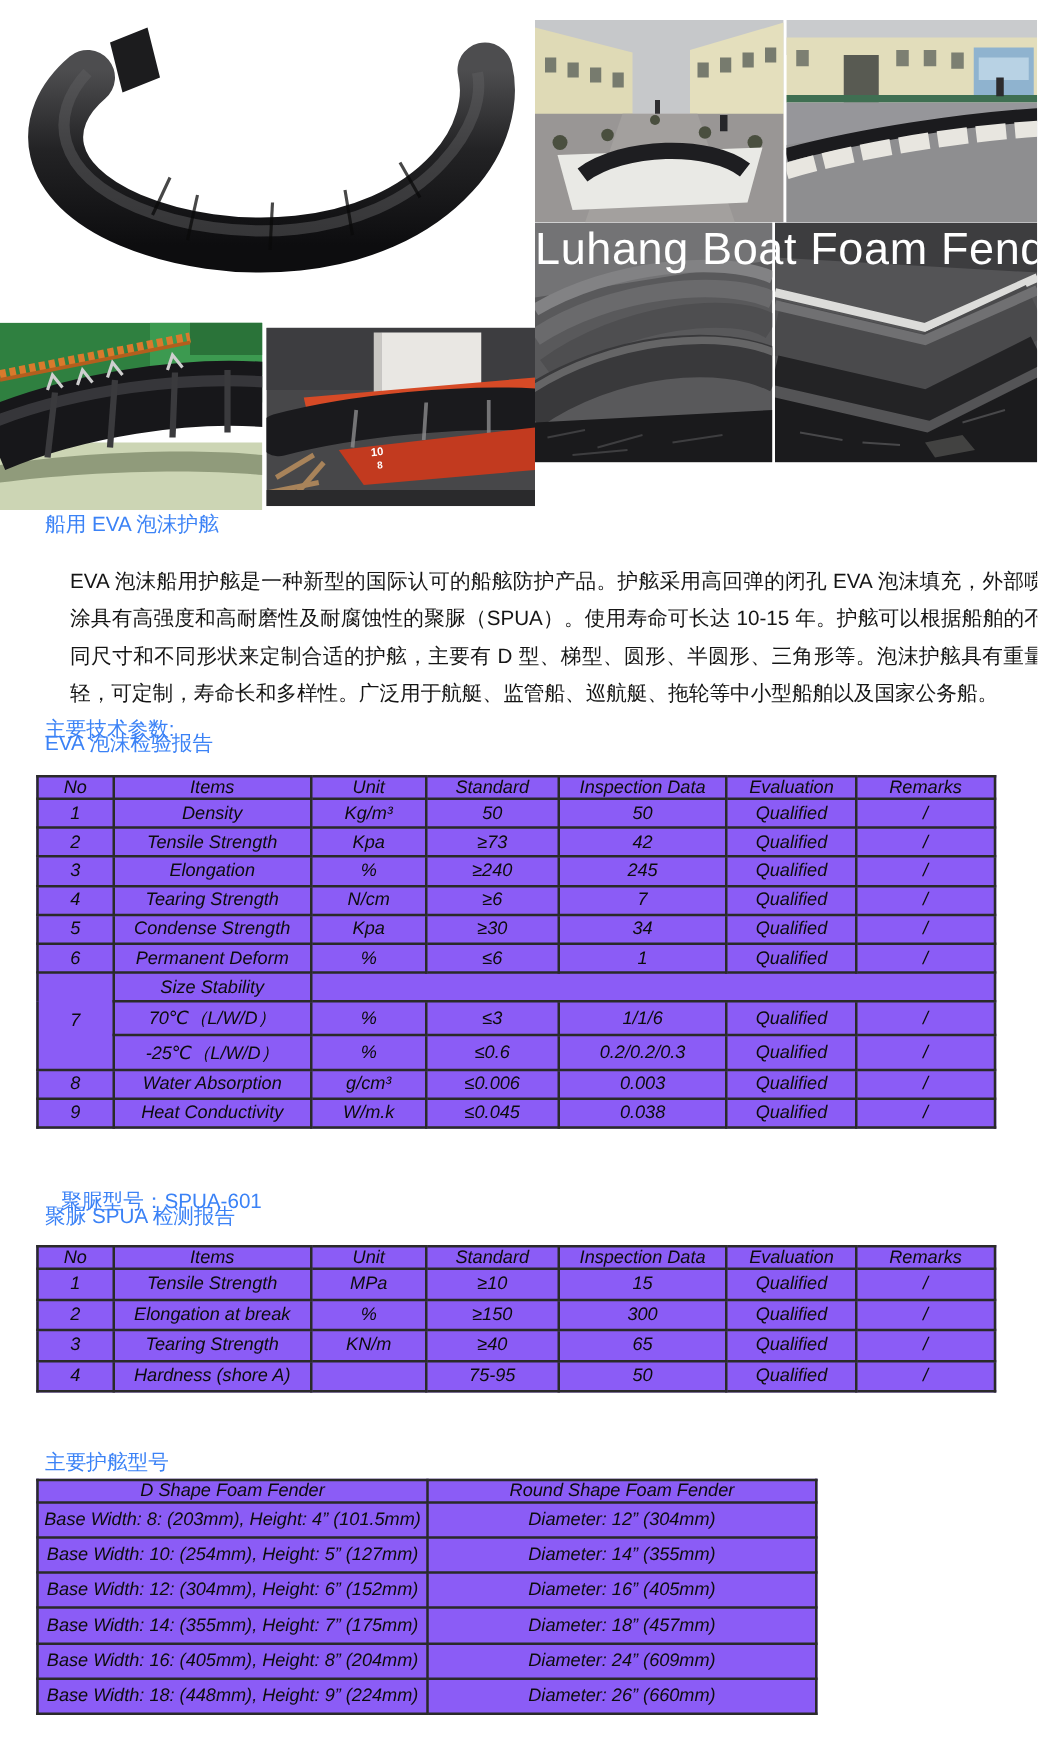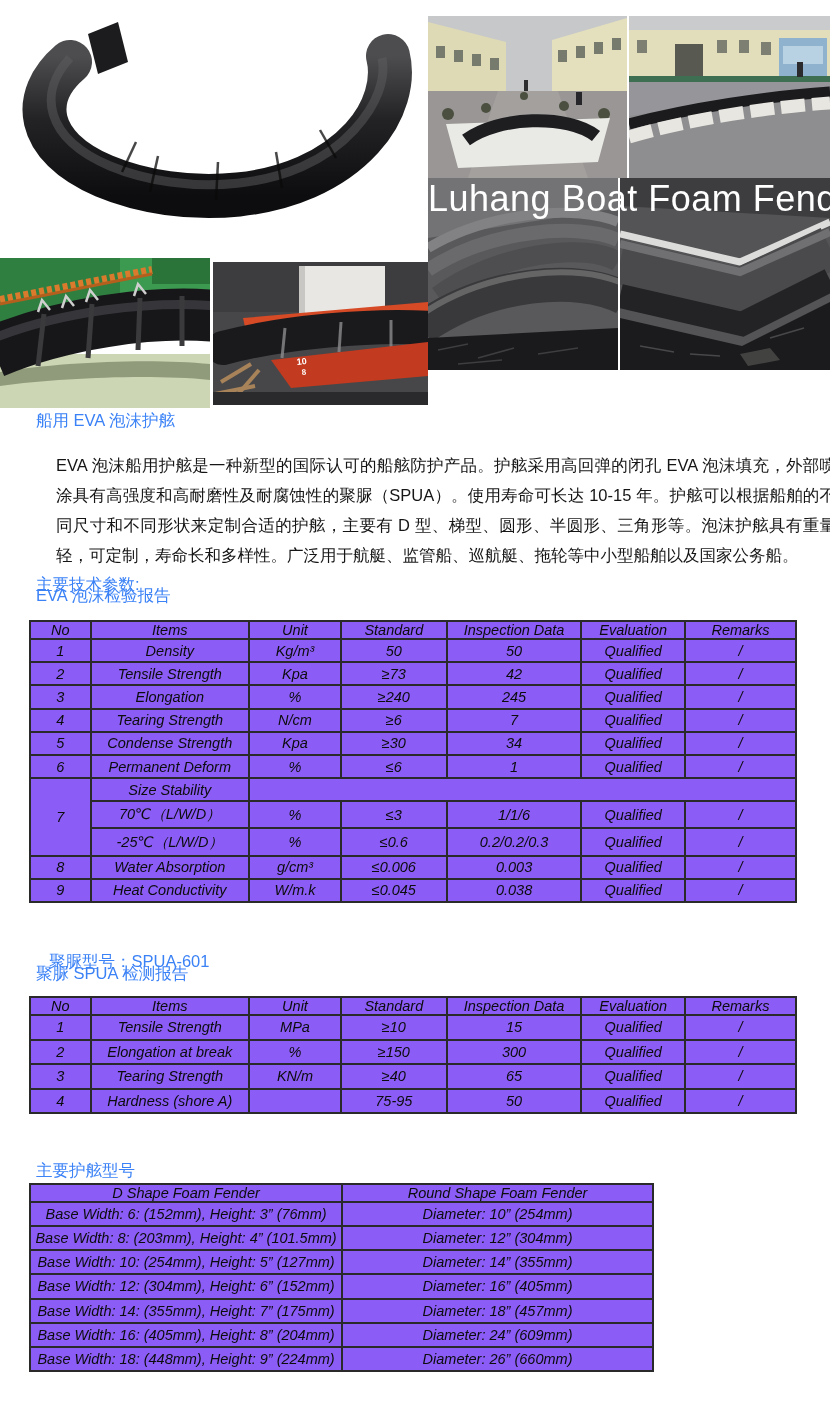--- a/index.html
+++ b/index.html
@@ -408,24 +408,20 @@
         <col style="width: 49.9%;">
       </colgroup>
       <thead>
         <tr>
           <th>D Shape Foam Fender</th>
           <th>Round Shape Foam Fender</th>
         </tr>
       </thead>
       <tbody>
         <tr>
-          <td>Base Width: 6: (152mm), Height: 3” (76mm)</td>
-          <td>Diameter: 10” (254mm)</td>
-        </tr>
-        <tr>
           <td>Base Width: 8: (203mm), Height: 4” (101.5mm)</td>
           <td>Diameter: 12” (304mm)</td>
         </tr>
         <tr>
           <td>Base Width: 10: (254mm), Height: 5” (127mm)</td>
           <td>Diameter: 14” (355mm)</td>
         </tr>
         <tr>
           <td>Base Width: 12: (304mm), Height: 6” (152mm)</td>
           <td>Diameter: 16” (405mm)</td>

